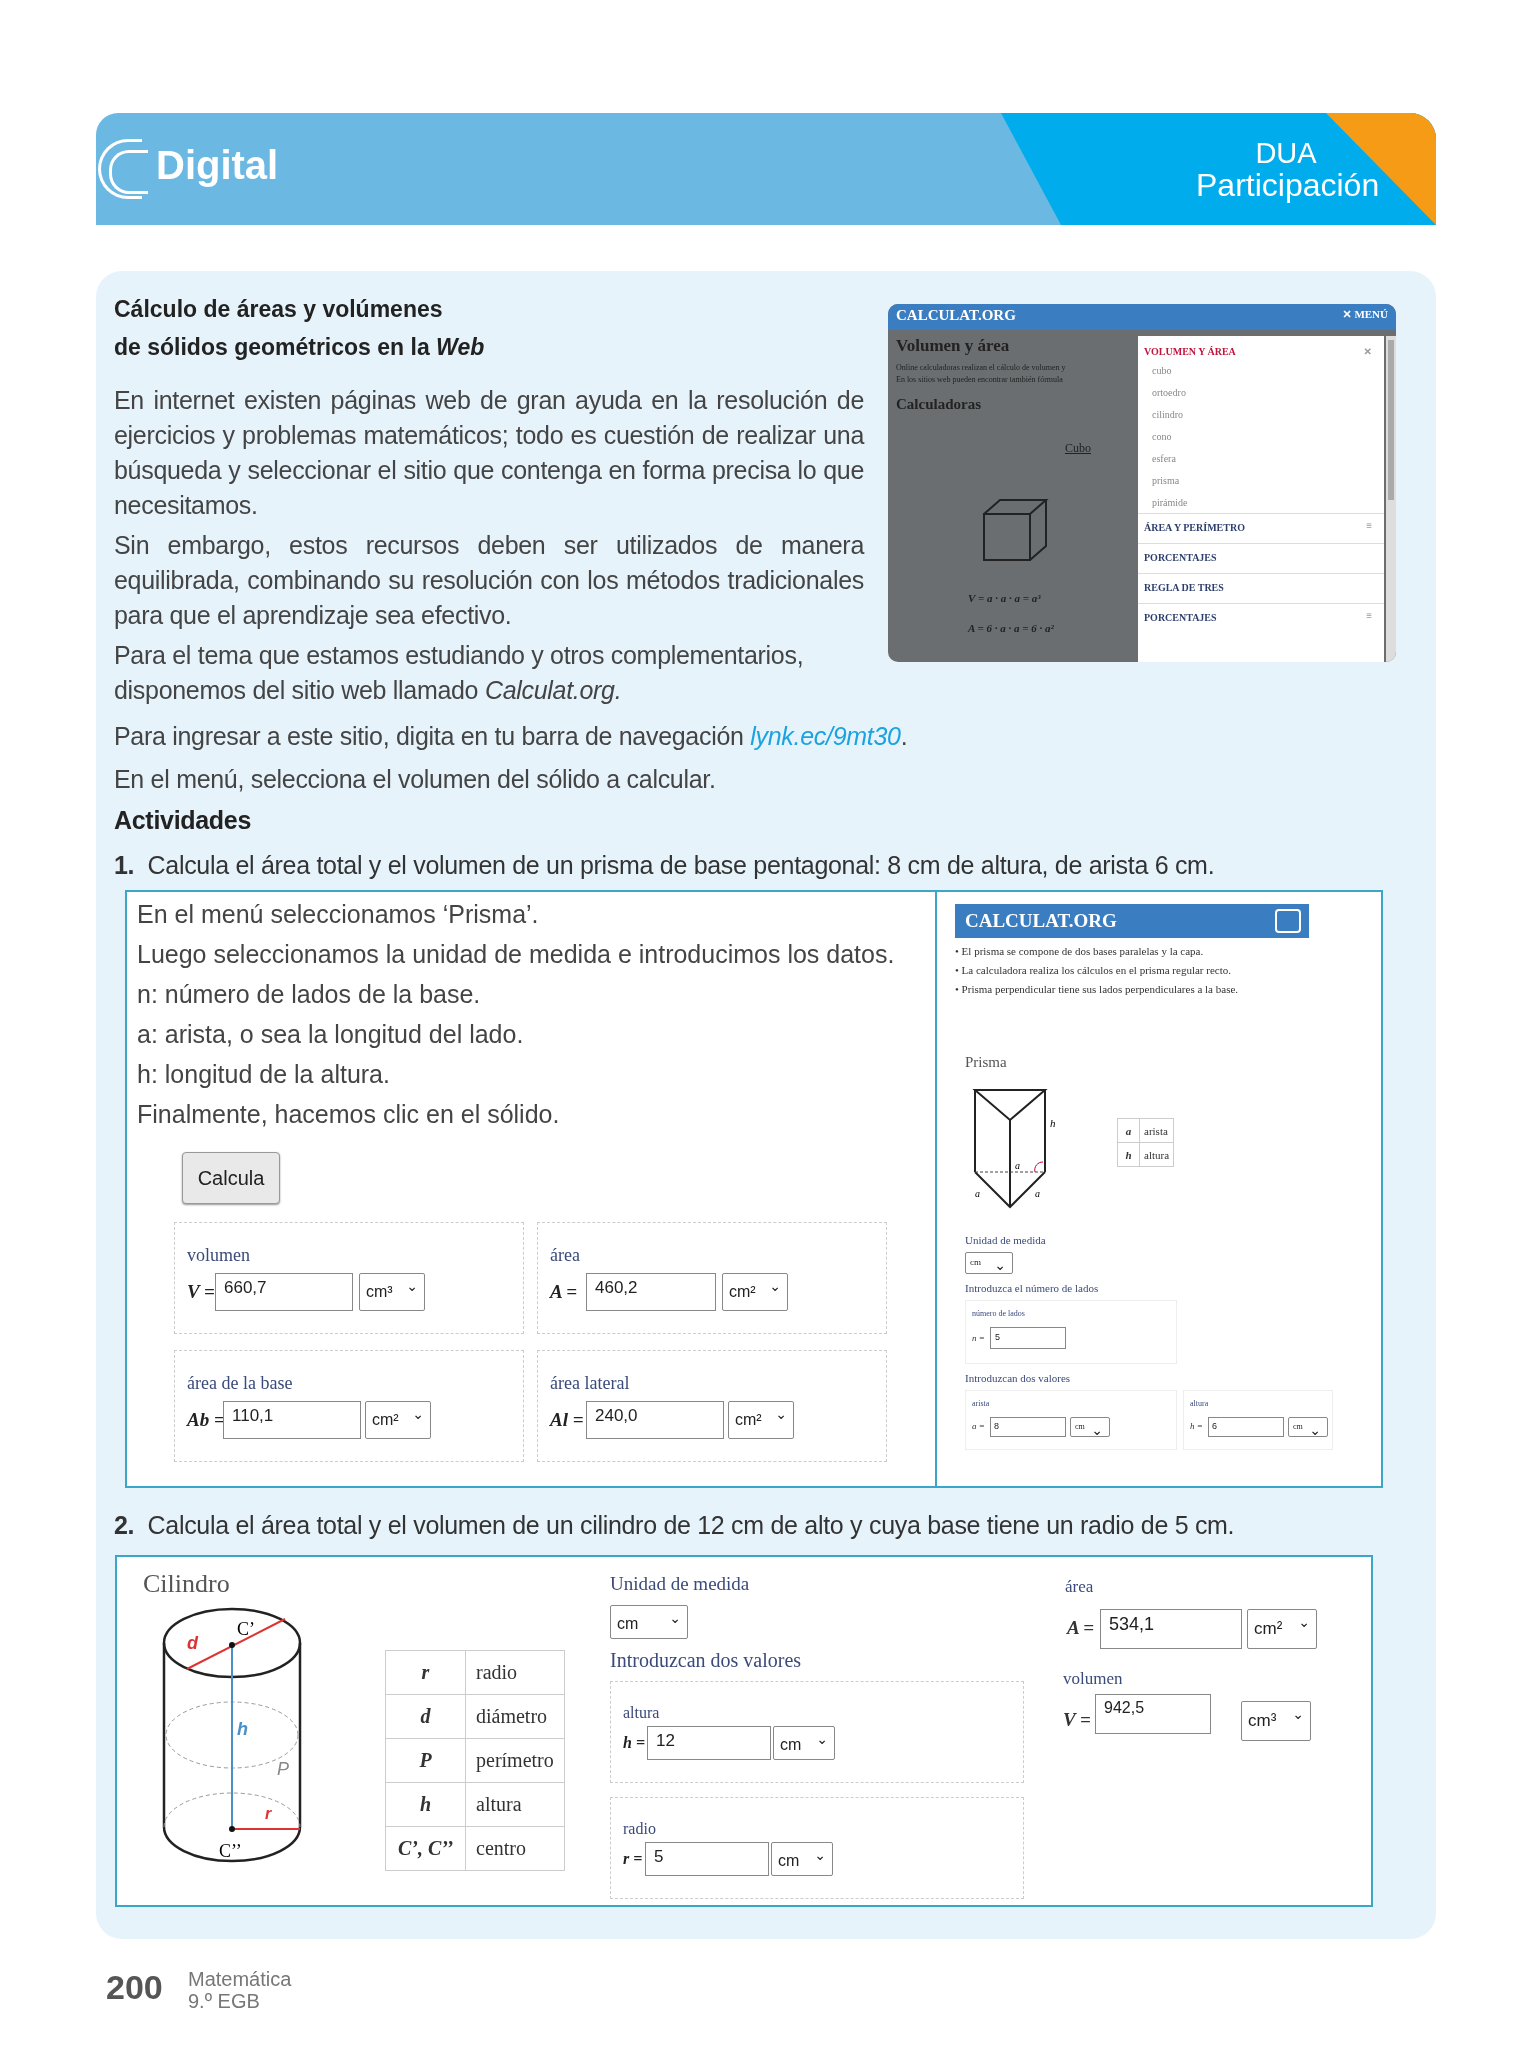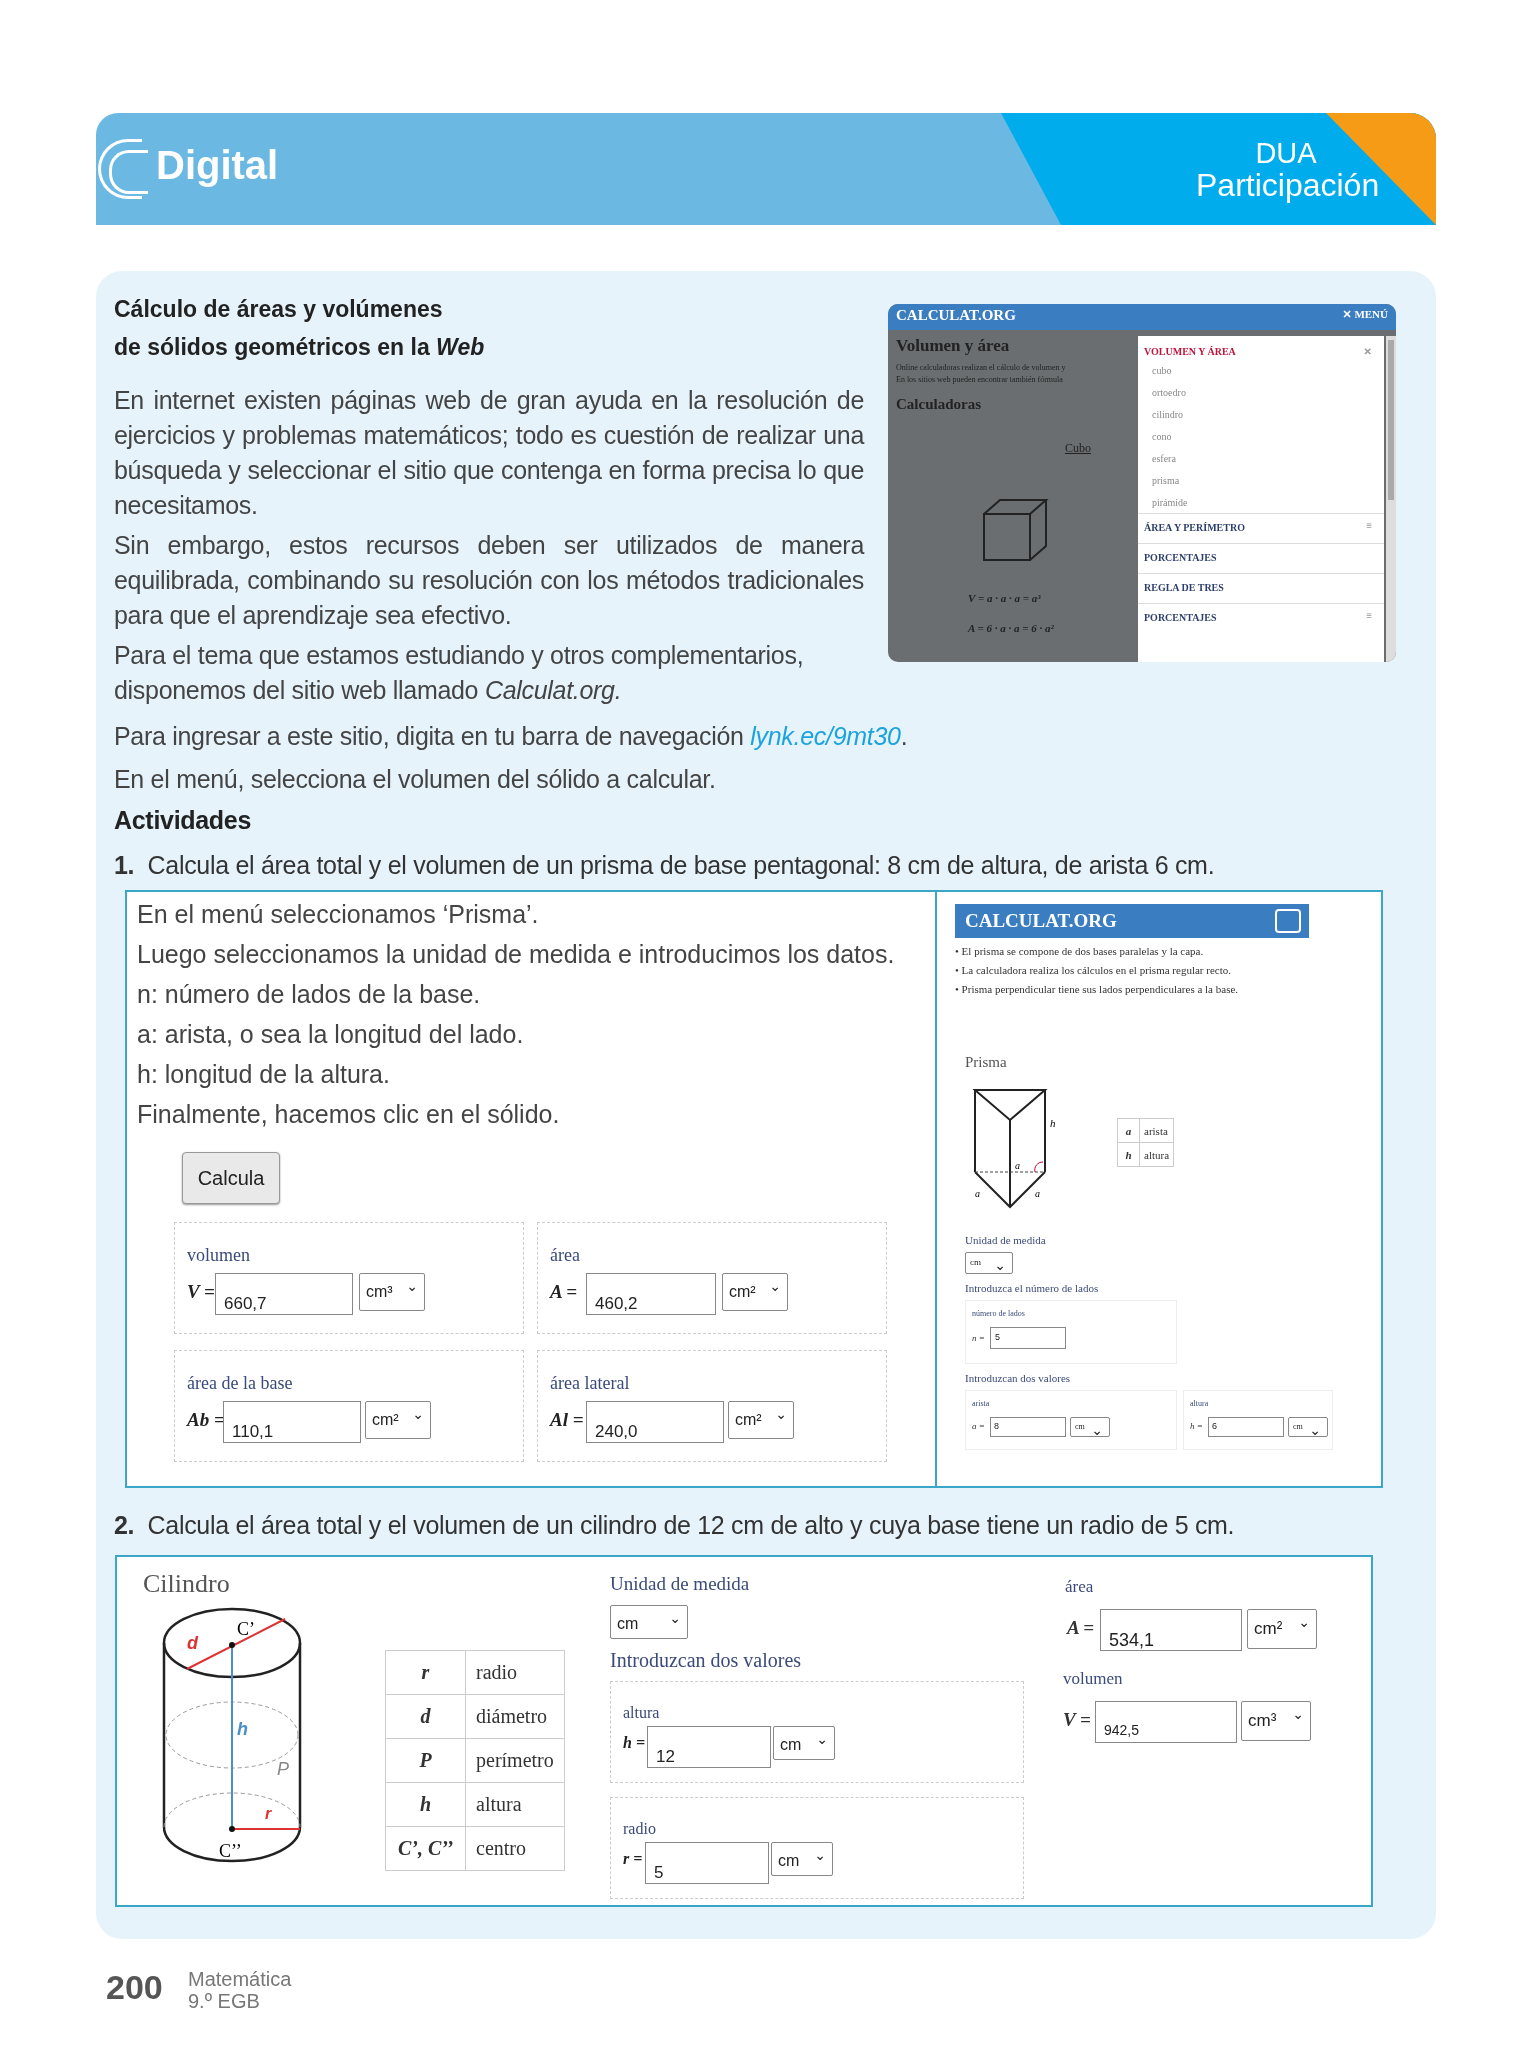--- a/index.html
+++ b/index.html
@@ -24,21 +24,21 @@
 .menu-item{font-size:10px;color:#888;padding:6px 14px;height:22px}
 .menu-sec{font-size:10px;font-weight:bold;color:#2c3e6b;padding:8px 6px;border-top:1px solid #ddd;height:30px;position:relative}
 .menu-sec .ham{position:absolute;right:12px;top:6px;color:#999}
 .box1{position:absolute;left:125px;top:890px;width:1258px;height:598px;background:#fff;border:2px solid #3aa7c9}
 .box1 .divider{position:absolute;left:808px;top:0;width:2px;height:100%;background:#3aa7c9}
 .stxt{position:absolute;left:10px;font-size:25px;color:#444;line-height:40px}
 .btn{position:absolute;left:55px;top:260px;width:98px;height:52px;border:1px solid #999;border-radius:4px;background:#e9e9e9;font-size:20px;color:#222;box-shadow:0 1px 2px #999}
 .fbox{position:absolute;width:350px;height:112px;border:1px dashed #ccc;background:#fff}
 .flbl{position:absolute;left:12px;top:22px;font-family:"Liberation Serif",serif;color:#3a4a7a;font-size:18px}
 .fvar{position:absolute;left:12px;top:58px;font-family:"Liberation Serif",serif;font-style:italic;font-weight:bold;font-size:19px;color:#222}
-.inp{position:absolute;height:38px;border:1px solid #888;background:#fff;font-size:17px;padding:20px 8px;color:#222;font-family:"Liberation Sans",sans-serif}
+.inp{position:absolute;height:38px;border:1px solid #888;background:#fff;font-size:17px;padding:4px 8px;color:#222;font-family:"Liberation Sans",sans-serif}
 .sel{position:absolute;height:38px;border:1px solid #888;background:#fff;font-size:16px;padding:9px 6px;color:#222;border-radius:2px}
 .sel::after{content:"⌄";position:absolute;right:6px;top:4px;font-size:14px}
 .prisma{position:absolute;left:814px;top:4px;width:440px;height:588px;font-family:"Liberation Serif",serif}
 .prisma .bar{position:absolute;left:14px;top:8px;width:354px;height:34px;background:#3a7dc0;color:#fff;font-weight:bold;font-size:19px;padding:6px 10px}
 .prisma .hamb{position:absolute;right:8px;top:5px;width:26px;height:24px;border:2px solid #fff;border-radius:4px}
 .prisma ul{position:absolute;left:14px;top:46px;width:360px;font-size:11px;color:#333;list-style:none;line-height:19px}
 .prisma ul li::before{content:"• ";}
 .cyl{position:absolute;left:115px;top:1555px;width:1258px;height:352px;background:#fff;border:2px solid #3aa7c9}
 .leg{position:absolute;border-collapse:collapse;font-family:"Liberation Serif",serif;font-size:20px;color:#333}
 .leg td{border:1px solid #ccc;padding:6px 10px;height:44px}
@@ -258,21 +258,21 @@
     <div class="fvar" style="font-size:16px;top:52px">r =</div>
     <div class="inp" style="left:34px;top:44px;width:124px;height:34px">5</div>
     <div class="sel" style="left:160px;top:44px;width:62px;height:34px">cm</div>
   </div>
   <div style="position:absolute;left:948px;top:20px;font-family:'Liberation Serif',serif;font-size:17px;color:#3a4a7a">área</div>
   <div style="position:absolute;left:950px;top:60px;font-family:'Liberation Serif',serif;font-style:italic;font-weight:bold;font-size:19px">A =</div>
   <div class="inp" style="left:983px;top:52px;width:142px;height:40px;font-size:18px">534,1</div>
   <div class="sel" style="left:1130px;top:52px;width:70px;height:40px;font-size:17px">cm²</div>
   <div style="position:absolute;left:946px;top:112px;font-family:'Liberation Serif',serif;font-size:17px;color:#3a4a7a">volumen</div>
   <div style="position:absolute;left:946px;top:152px;font-family:'Liberation Serif',serif;font-style:italic;font-weight:bold;font-size:19px">V =</div>
-  <div class="inp" style="left:978px;top:144px;width:142px;height:40px;font-size:14px">942,5</div>
+  <div class="inp" style="left:978px;top:137px;width:116px;height:40px;font-size:16px">942,5</div>
   <div class="sel" style="left:1124px;top:144px;width:70px;height:40px;font-size:17px">cm³</div>
 </div>
 
 <div class="footer-num">200</div>
 <div class="footer-txt">
     <div>Matemática</div>
     <div>9.º EGB</div>
   </div>
 
 </body></html>

